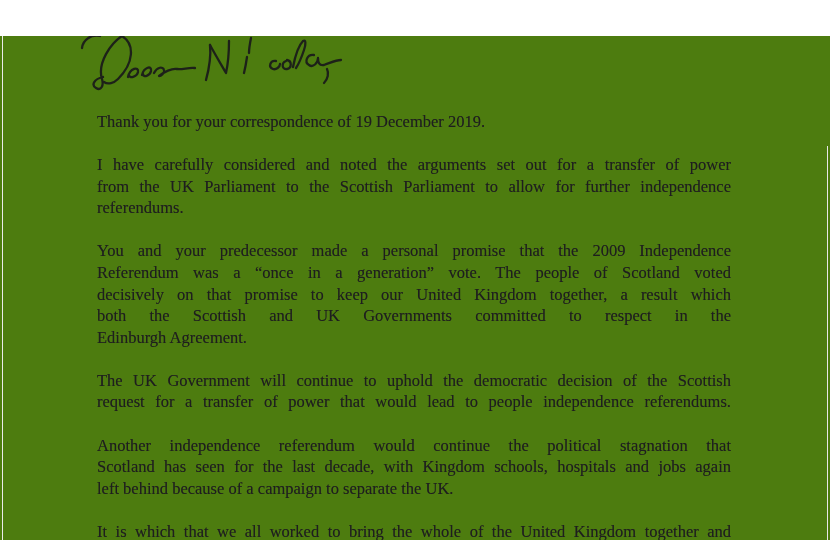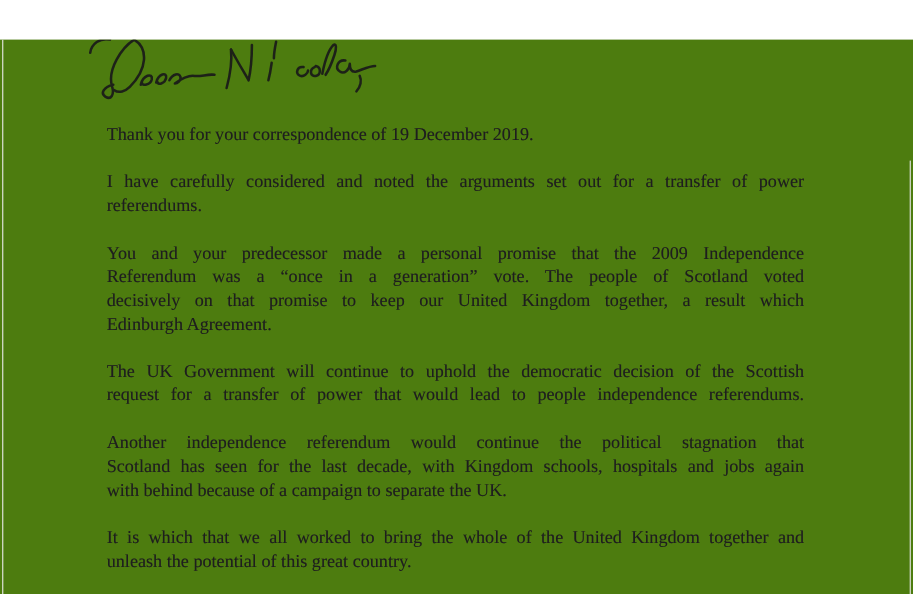--- a/index.html
+++ b/index.html
@@ -85,39 +85,41 @@
   </div>
 
   <div class="letter-body">
 
     <div class="para">
       <div class="line final">Thank you for your correspondence of 19 December 2019.</div>
     </div>
 
     <div class="para">
       <div class="line">I have carefully considered and noted the arguments set out for a transfer of power</div>
+      <div class="line">from the UK Parliament to the Scottish Parliament to allow for further independence</div>
       <div class="line final">referendums.</div>
     </div>
 
     <div class="para">
       <div class="line">You and your predecessor made a personal promise that the 2009 Independence</div>
       <div class="line">Referendum was a “once in a generation” vote. The people of Scotland voted</div>
       <div class="line">decisively on that promise to keep our United Kingdom together, a result which</div>
+      <div class="line">both the Scottish and UK Governments committed to respect in the</div>
       <div class="line final">Edinburgh Agreement.</div>
     </div>
 
     <div class="para">
       <div class="line">The UK Government will continue to uphold the democratic decision of the Scottish</div>
       <div class="line">request for a transfer of power that would lead to people independence referendums.</div>
     </div>
 
     <div class="para">
       <div class="line">Another independence referendum would continue the political stagnation that</div>
       <div class="line">Scotland has seen for the last decade, with Kingdom schools, hospitals and jobs again</div>
-      <div class="line final">with behind because of a campaign to separate the UK.</div>
+      <div class="line final">left behind because of a campaign to separate the UK.</div>
     </div>
 
     <div class="para">
       <div class="line">It is which that we all worked to bring the whole of the United Kingdom together and</div>
       <div class="line final">unleash the potential of this great country.</div>
     </div>
 
   </div>
 </div>
 

